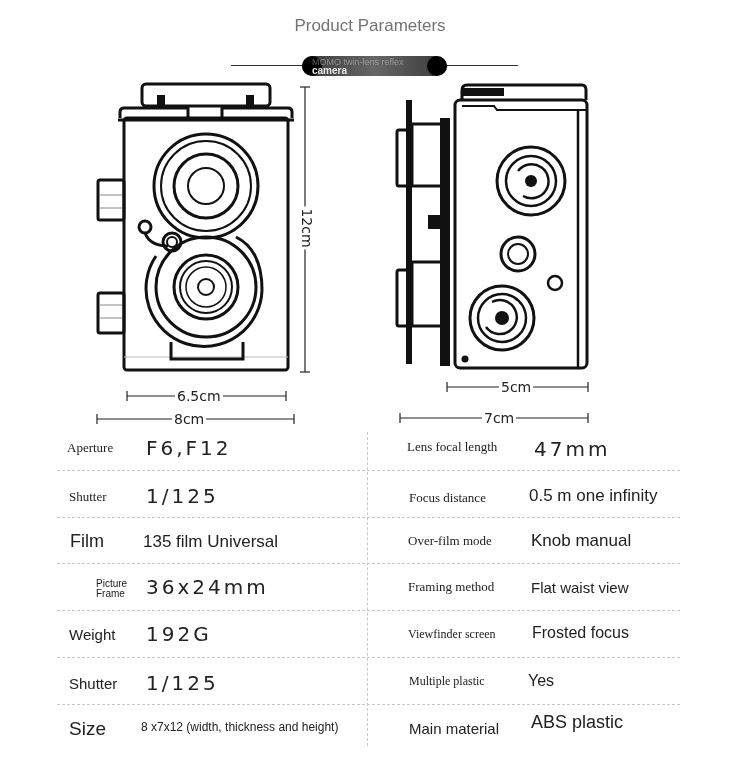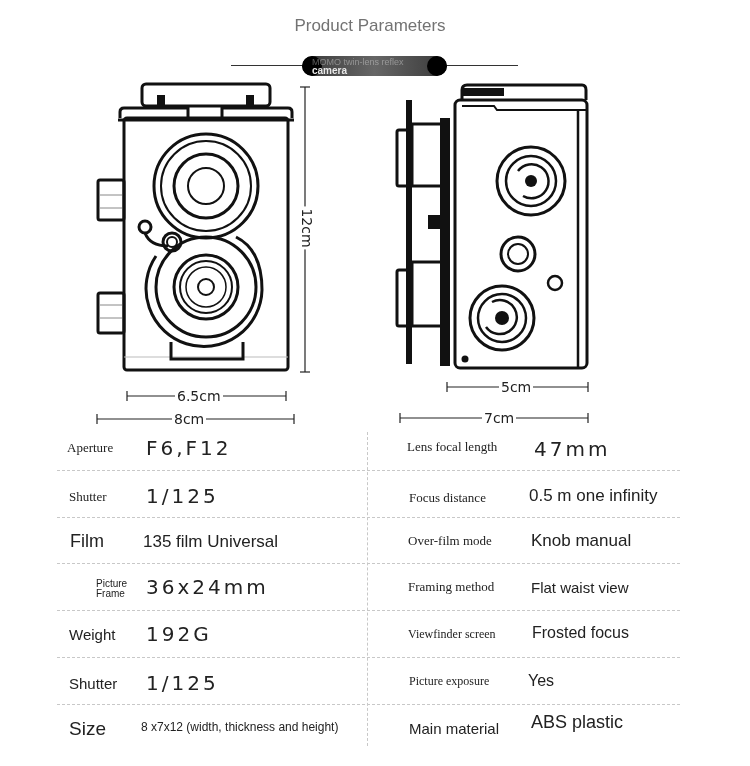--- a/index.html
+++ b/index.html
@@ -198,19 +198,19 @@
 </div>
 <div>
   <span class="cell lbl-sm" style="left:408px;top:579px;">Framing method</span>
   <span class="cell val-md" style="left:531px;top:579px;font-size:15px;">Flat waist view</span>
 </div>
 <div>
   <span class="cell lbl-sm" style="left:408px;top:627px;font-size:12px;">Viewfinder screen</span>
   <span class="cell val-md" style="left:532px;top:624px;font-size:16px;">Frosted focus</span>
 </div>
 <div>
-  <span class="cell lbl-sm" style="left:409px;top:674px;font-size:12px;">Picture exposure</span>
+  <span class="cell lbl-sm" style="left:409px;top:674px;font-size:12px;">Multiple plastic</span>
   <span class="cell val-md" style="left:528px;top:672px;font-size:16px;">Yes</span>
 </div>
 <div>
   <span class="cell lbl-md" style="left:409px;top:720px;font-size:15px;">Main material</span>
   <span class="cell val-md" style="left:531px;top:712px;font-size:18px;">ABS plastic</span>
 </div>
 
 </body></html>

